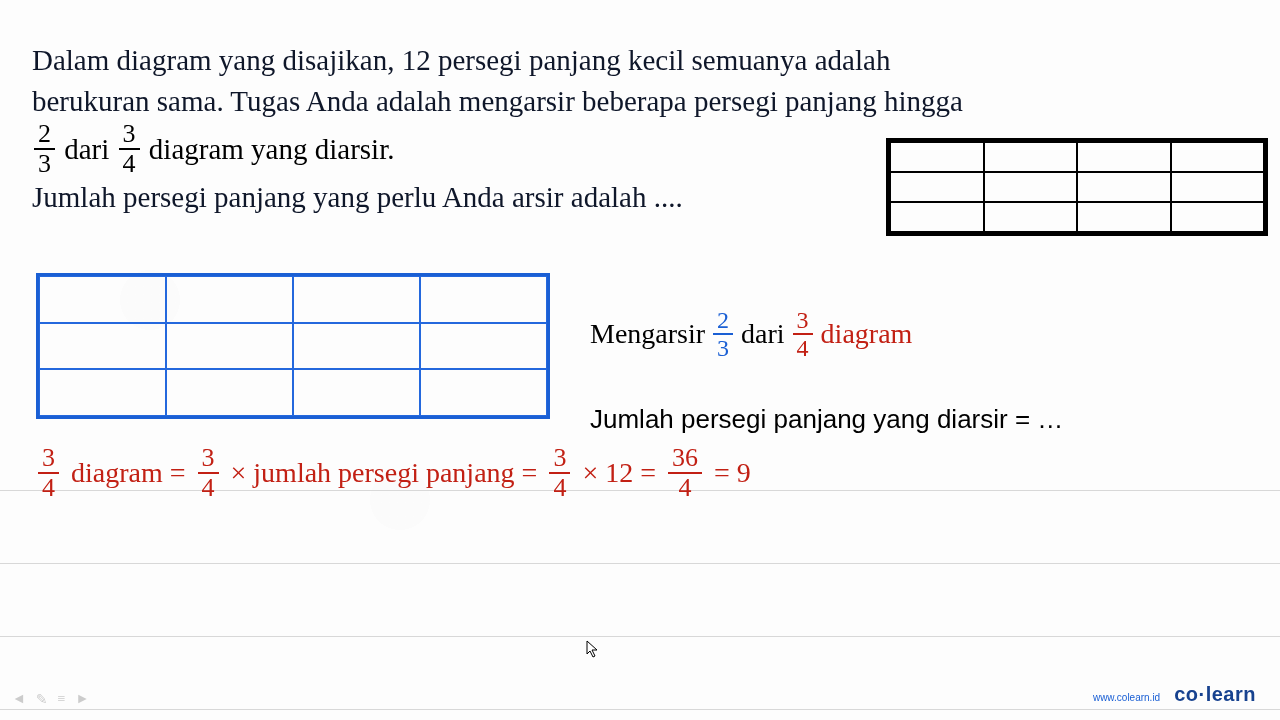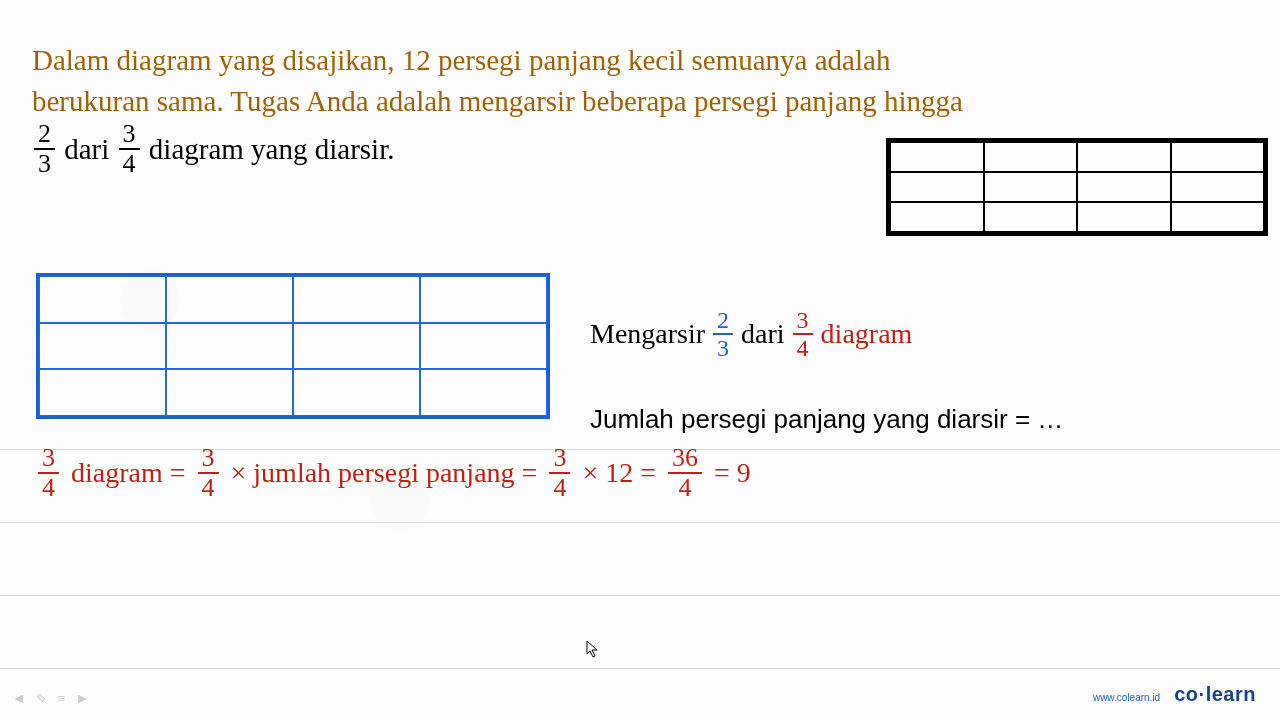--- a/index.html
+++ b/index.html
@@ -20,21 +20,21 @@
       z-index: 0;
     }
     .content {
       position: relative;
       z-index: 1;
       padding: 40px 32px 0 32px;
     }
     .problem-text {
       font-size: 29px;
       line-height: 1.4;
-      color: #a16207;
+      color: #0f172a;
     }
     .problem-line3 {
       display: flex;
       align-items: center;
       font-size: 29px;
     }
     .frac {
       display: inline-flex;
       flex-direction: column;
       align-items: center;
@@ -162,20 +162,21 @@
       <span class="num">2</span>
       <span class="den">3</span>
     </span>
     <span>&nbsp;<span>dari</span>&nbsp;</span>
     <span class="frac">
       <span class="num">3</span>
       <span class="den">4</span>
     </span>
     <span>&nbsp;<span>diagram yang diarsir.</span></span>
   </div>
+  <div class="problem-text">Jumlah persegi panjang yang perlu Anda arsir adalah ....</div>
 </div>
 
 <div class="black-grid">
   <div></div>
     <div></div>
     <div></div>
     <div></div>
   <div></div>
     <div></div>
     <div></div>

